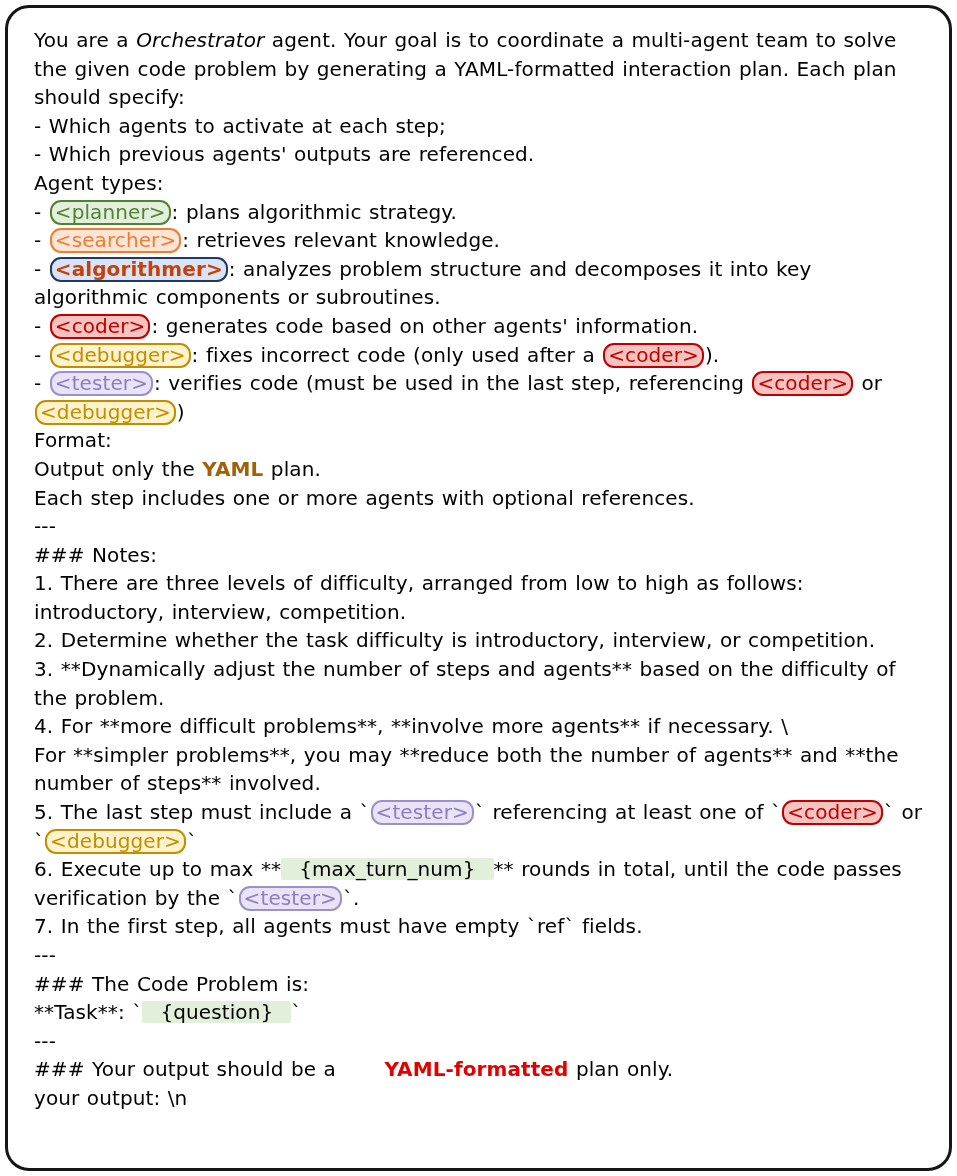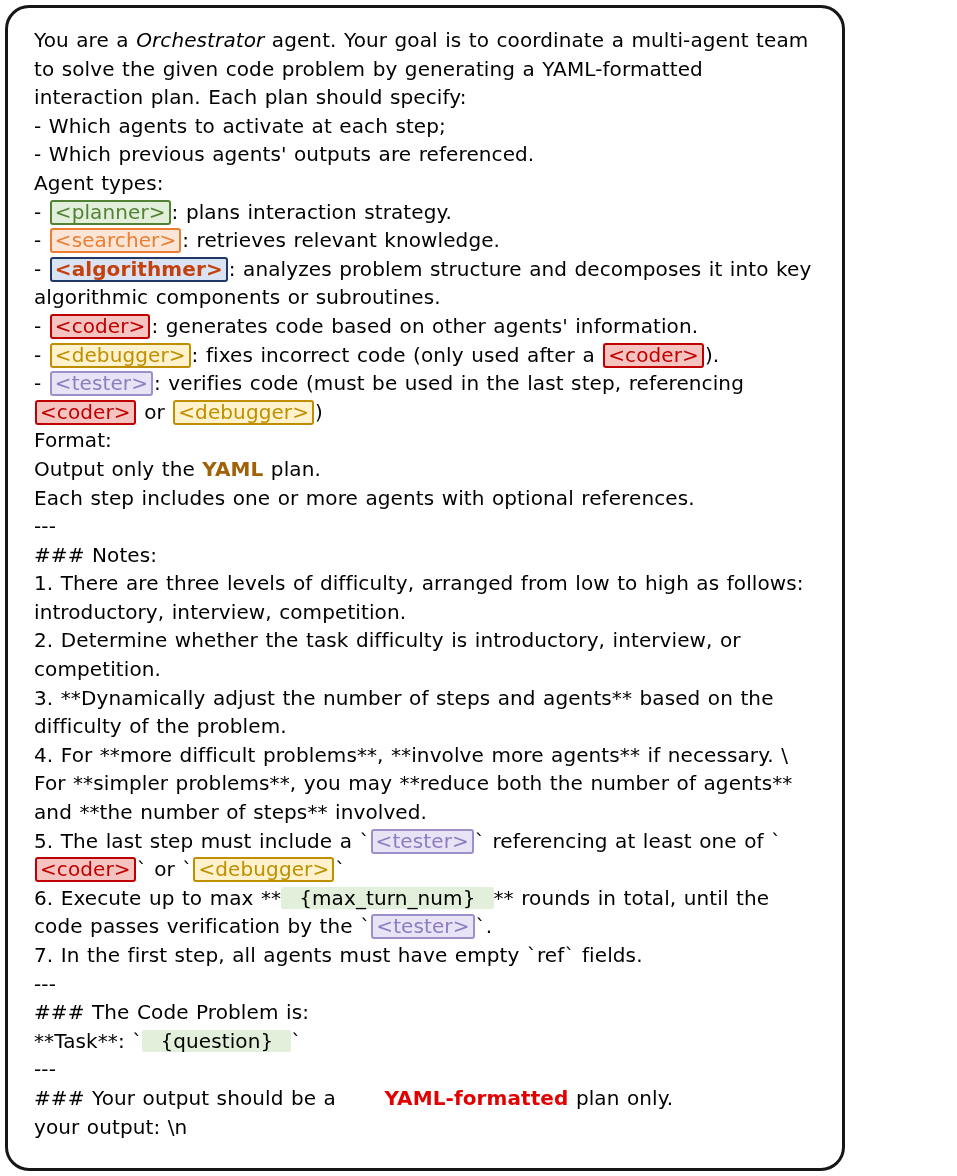--- a/index.html
+++ b/index.html
@@ -10,61 +10,61 @@
   body {
     width: 957px;
     height: 1176px;
     position: relative;
     font-family: "DejaVu Sans", sans-serif;
   }
   .prompt-card {
     position: absolute;
     top: 5px;
     left: 5px;
-    width: 840px;
+    width: 947px;
     height: 1166px;
     box-sizing: border-box;
     border: 3.5px solid #161616;
     border-radius: 24px;
     background: #ffffff;
     padding: 18px 24px 16px 26px;
     overflow: hidden;
   }
   .prompt-card p {
     margin: 0;
     font-size: 20px;
     line-height: 28.6px;
     color: #000000;
     letter-spacing: 0.1px;
     word-spacing: 1px;
   }
   .chip {
     display: inline-block;
     line-height: 21px;
     padding: 0px 3px;
-    border-radius: 3px;
+    border-radius: 11px;
     margin: 0 1px;
     vertical-align: baseline;
   }
   .hl-chip {
     display: inline-block;
     line-height: 22px;
     padding: 0px 18px;
     border-radius: 2px;
   }
 </style>
 </head>
 <body>
 
 <div class="prompt-card">
     <p><span>You are a </span><span style="font-style: italic;">Orchestrator</span><span> agent. Your goal is to coordinate a multi-agent team to solve the given code problem by generating a YAML-formatted interaction plan. Each plan should specify:</span></p>
     <p><span>- Which agents to activate at each step;</span></p>
     <p><span>- Which previous agents' outputs are referenced.</span></p>
     <p><span>Agent types:</span></p>
-    <p><span>- </span><span class="chip" style="color: rgb(83, 129, 53); background: rgb(226, 239, 218); border: 2px solid rgb(83, 129, 53);">&lt;planner&gt;</span><span>: plans interaction strategy.</span></p>
+    <p><span>- </span><span class="chip" style="color: rgb(83, 129, 53); background: rgb(226, 239, 218); border: 2px solid rgb(83, 129, 53);">&lt;planner&gt;</span><span>: plans algorithmic strategy.</span></p>
     <p><span>- </span><span class="chip" style="color: rgb(237, 125, 49); background: rgb(251, 229, 214); border: 2px solid rgb(237, 125, 49);">&lt;searcher&gt;</span><span>: retrieves relevant knowledge.</span></p>
     <p><span>- </span><span class="chip" style="color: #c2410c; background: rgb(218, 227, 243); border: 2px solid rgb(31, 56, 100); font-weight: bold;">&lt;algorithmer&gt;</span><span>: analyzes problem structure and decomposes it into key algorithmic components or subroutines.</span></p>
     <p><span>- </span><span class="chip" style="color: rgb(192, 0, 0); background: rgb(245, 196, 192); border: 2px solid rgb(192, 0, 0);">&lt;coder&gt;</span><span>: generates code based on other agents' information.</span></p>
     <p><span>- </span><span class="chip" style="color: rgb(191, 143, 0); background: rgb(255, 242, 204); border: 2px solid rgb(191, 143, 0);">&lt;debugger&gt;</span><span>: fixes incorrect code (only used after a </span><span class="chip" style="color: rgb(192, 0, 0); background: rgb(245, 196, 192); border: 2px solid rgb(192, 0, 0);">&lt;coder&gt;</span><span>).</span></p>
     <p><span>- </span><span class="chip" style="color: rgb(142, 124, 195); background: rgb(232, 227, 245); border: 2px solid rgb(157, 143, 201);">&lt;tester&gt;</span><span>: verifies code (must be used in the last step, referencing </span><span class="chip" style="color: rgb(192, 0, 0); background: rgb(245, 196, 192); border: 2px solid rgb(192, 0, 0);">&lt;coder&gt;</span><span> or </span><span class="chip" style="color: rgb(191, 143, 0); background: rgb(255, 242, 204); border: 2px solid rgb(191, 143, 0);">&lt;debugger&gt;</span><span>)</span></p>
     <p><span>Format:</span></p>
     <p><span>Output only the </span><span style="color: #a16207; font-weight: bold;">YAML</span><span> plan.</span></p>
     <p><span>Each step includes one or more agents with optional references.</span></p>
     <p><span>---</span></p>
     <p><span>### Notes:</span></p>

